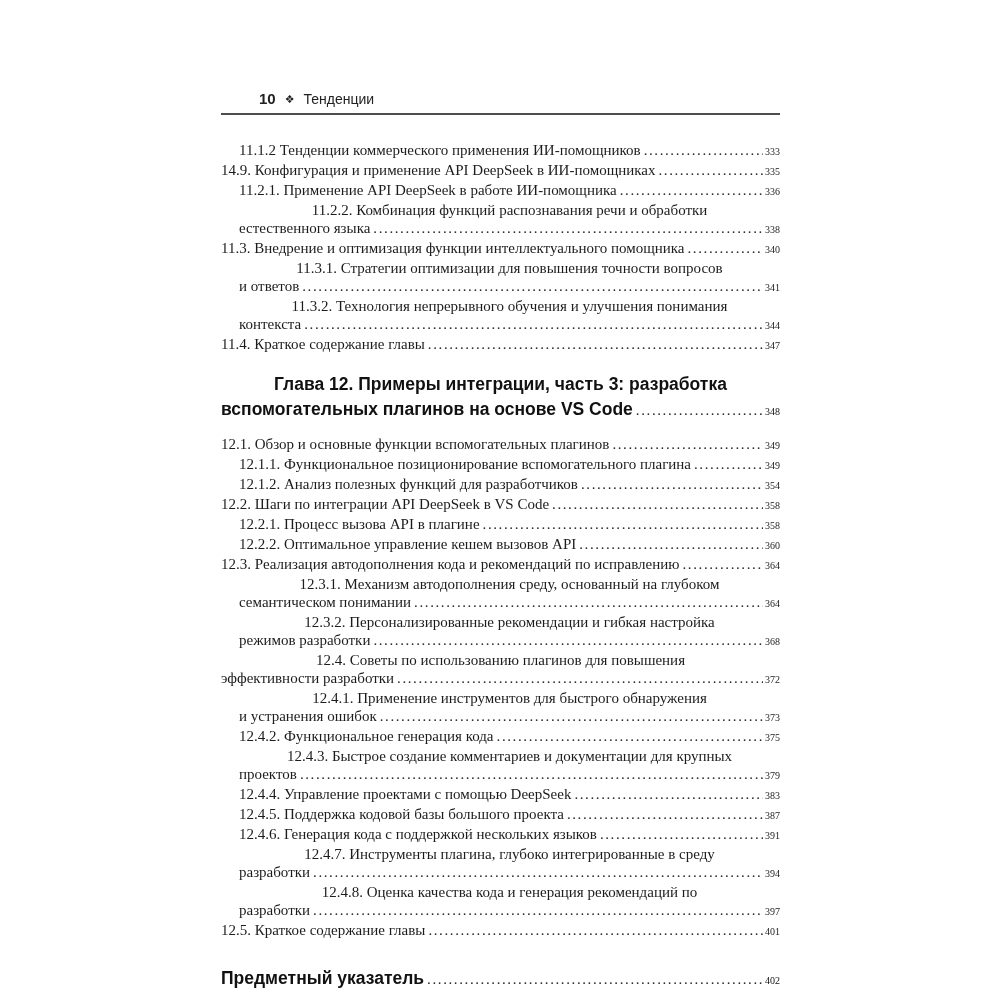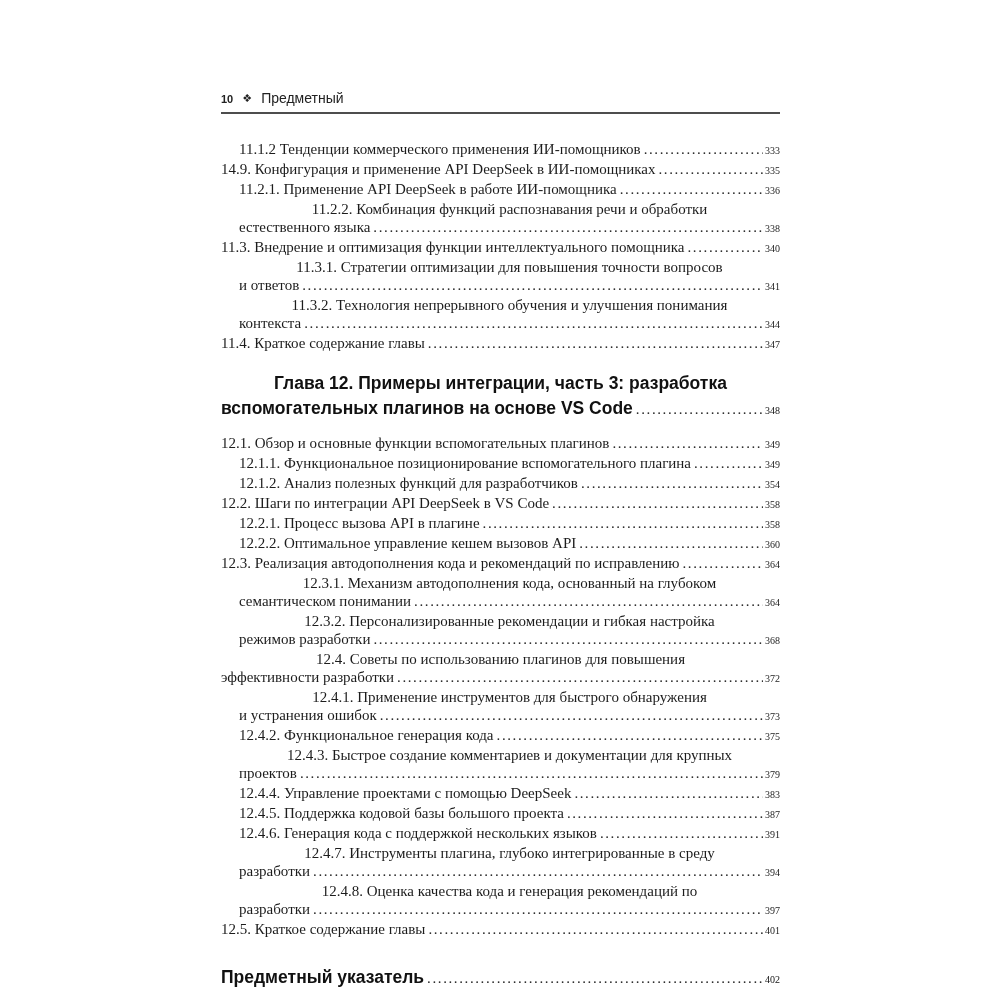--- a/index.html
+++ b/index.html
@@ -21,21 +21,22 @@
   
   .running-header {
     display: flex;
     align-items: baseline;
     gap: 9px;
     font-family: "Liberation Sans", sans-serif;
     color: #222;
   }
   .running-header .pagenum {
     font-weight: 700;
-    font-size: 11px;
+    font-size: 15px;
+    margin-left: 38px;
   }
   .running-header .diamond {
     font-size: 11px;
     position: relative;
     top: -1px;
   }
   .running-header .running-title {
     font-size: 14px;
   }
   .header-rule {
@@ -96,21 +97,21 @@
   }
   .entry.index .line { line-height: 24px; }
 </style>
 </head>
 <body>
 
 <div class="page">
   <div class="running-header">
     <span class="pagenum">10</span>
     <span class="diamond">❖</span>
-    <span class="running-title">Предметный</span>
+    <span class="running-title">Тенденции</span>
   </div>
   <div class="header-rule"></div>
   <div class="toc">
       <div class="entry lvl1">
         <div class="line">
           <span class="t">11.1.2 Тенденции коммерческого применения ИИ-помощников</span>
           <span class="leader"></span>
           <span class="pageno">333</span>
         </div>
       </div>
@@ -226,21 +227,21 @@
       </div>
       <div class="entry lvl0">
         <div class="line">
           <span class="t">12.3. Реализация автодополнения кода и рекомендаций по исправлению</span>
           <span class="leader"></span>
           <span class="pageno">364</span>
         </div>
       </div>
       <div class="entry lvl1">
         <div class="line">
-          <span class="t">12.3.1. Механизм автодополнения кода, основанный на глубоком</span>
+          <span class="t">12.3.1. Механизм автодополнения среду, основанный на глубоком</span>
         </div>
         <div class="line">
           <span class="t">семантическом понимании</span>
           <span class="leader"></span>
           <span class="pageno">364</span>
         </div>
       </div>
       <div class="entry lvl1">
         <div class="line">
           <span class="t">12.3.2. Персонализированные рекомендации и гибкая настройка</span>

